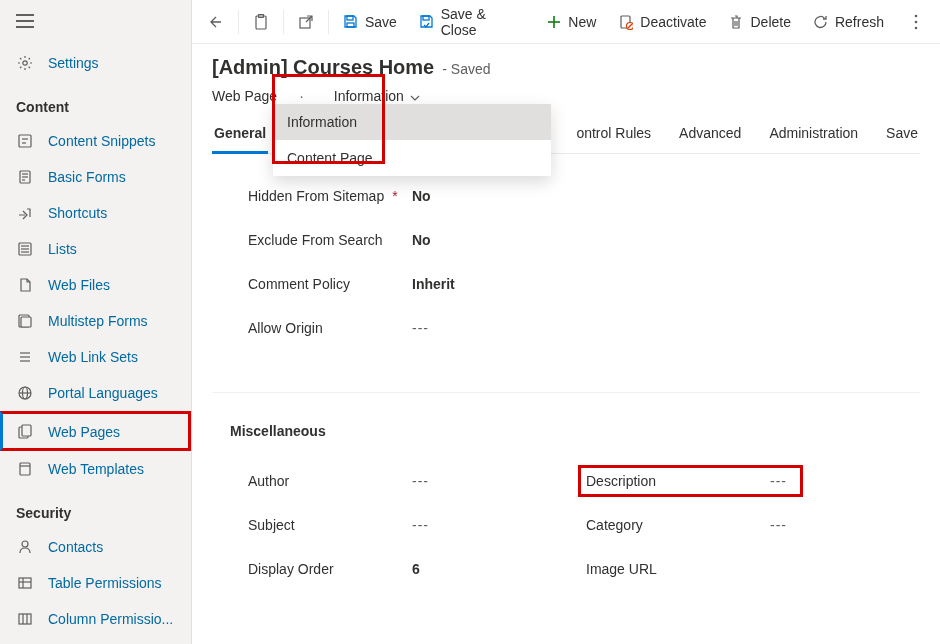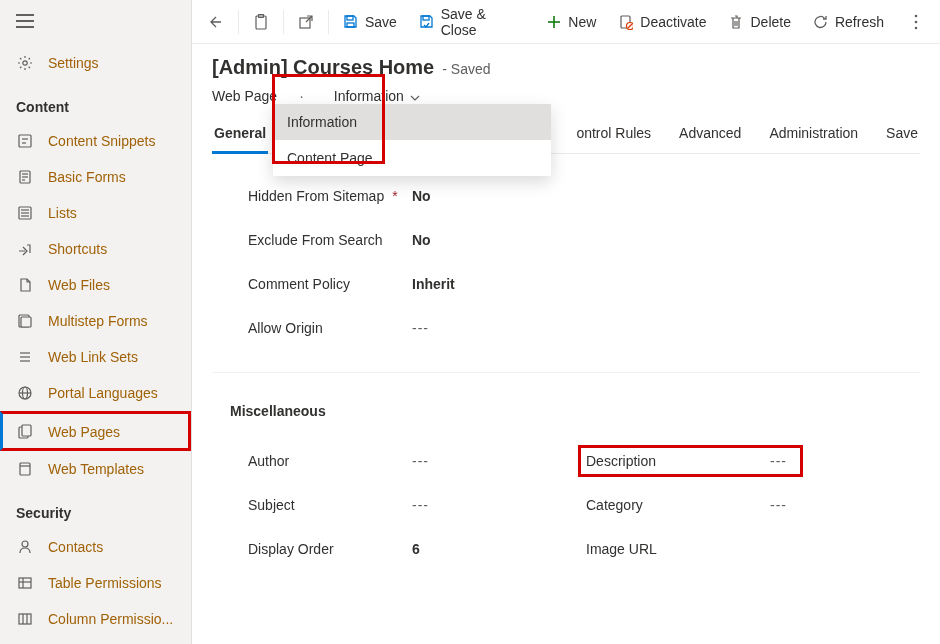--- a/index.html
+++ b/index.html
@@ -37,21 +37,21 @@
       align-items: center;
       padding: 9px 16px;
       cursor: pointer;
       gap: 14px;
     }
     .nav-item.selected {
       border-left: 3px solid #0078d4;
       padding-left: 13px;
     }
     .nav-item .icon { width: 18px; height: 18px; display: flex; align-items: center; justify-content: center; color: #605e5c; flex-shrink: 0; }
-    .nav-item .label { font-size: 14px; color: #a16207; white-space: nowrap; overflow: hidden; text-overflow: ellipsis; }
+    .nav-item .label { font-size: 14px; color: #0369a1; white-space: nowrap; overflow: hidden; text-overflow: ellipsis; }
     .section-header {
       padding: 18px 16px 8px 16px;
       font-weight: 600;
       font-size: 14px;
       color: #323130;
     }
     .red-box {
       border: 3px solid #d40000;
     }
     .red-box-abs {
@@ -192,35 +192,35 @@
             <line x1="5" y1="5" x2="11" y2="5"></line>
             <line x1="5" y1="8" x2="11" y2="8"></line>
             <line x1="5" y1="11" x2="8" y2="11"></line>
           </svg>
         </span>
       <span class="label">Basic Forms</span>
     </div>
     <div class="nav-item">
       <span class="icon">
           <svg width="16" height="16" viewBox="0 0 16 16" fill="none" stroke="#605e5c" stroke-width="1.2">
+            <path d="M2 10h6M6 6l4 4-4 4M10 4h3v8"></path>
+          </svg>
+        </span>
+      <span class="label">Shortcuts</span>
+    </div>
+    <div class="nav-item">
+      <span class="icon">
+          <svg width="16" height="16" viewBox="0 0 16 16" fill="none" stroke="#605e5c" stroke-width="1.2">
             <rect x="2" y="2" width="12" height="12" rx="1"></rect>
             <line x1="4" y1="5" x2="12" y2="5"></line>
             <line x1="4" y1="8" x2="12" y2="8"></line>
             <line x1="4" y1="11" x2="12" y2="11"></line>
           </svg>
         </span>
       <span class="label">Lists</span>
-    </div>
-    <div class="nav-item">
-      <span class="icon">
-          <svg width="16" height="16" viewBox="0 0 16 16" fill="none" stroke="#605e5c" stroke-width="1.2">
-            <path d="M2 10h6M6 6l4 4-4 4M10 4h3v8"></path>
-          </svg>
-        </span>
-      <span class="label">Shortcuts</span>
     </div>
     <div class="nav-item">
       <span class="icon">
           <svg width="16" height="16" viewBox="0 0 16 16" fill="none" stroke="#605e5c" stroke-width="1.2">
             <path d="M4 2h6l3 3v9H4z"></path>
             <path d="M10 2v3h3"></path>
           </svg>
         </span>
       <span class="label">Web Files</span>
     </div>
@@ -448,21 +448,21 @@
         <div class="field-row">
           <div class="field-label">Comment Policy</div>
           <div class="field-value">Inherit</div>
         </div>
         <div class="field-row">
           <div class="field-label">Allow Origin</div>
           <div class="field-value dash">---</div>
         </div>
       </div>
 
-      <div class="misc-section" style="margin-top:22px;">
+      <div class="misc-section" style="margin-top:42px;">
         <div class="section-title flat" style="padding-left:18px;">Miscellaneous</div>
         <div class="misc-body">
           <div class="two-col">
             <div class="col">
               <div class="field-row">
                 <div class="field-label">Author</div>
                 <div class="field-value dash">---</div>
               </div>
               <div class="field-row">
                 <div class="field-label">Subject</div>

